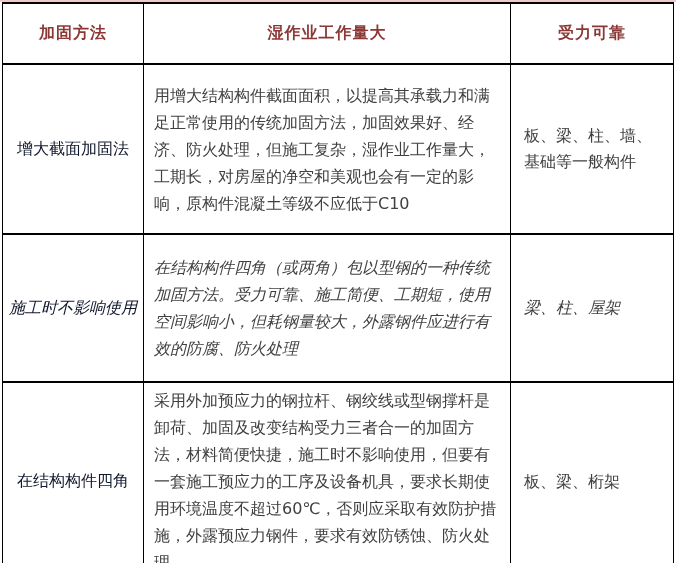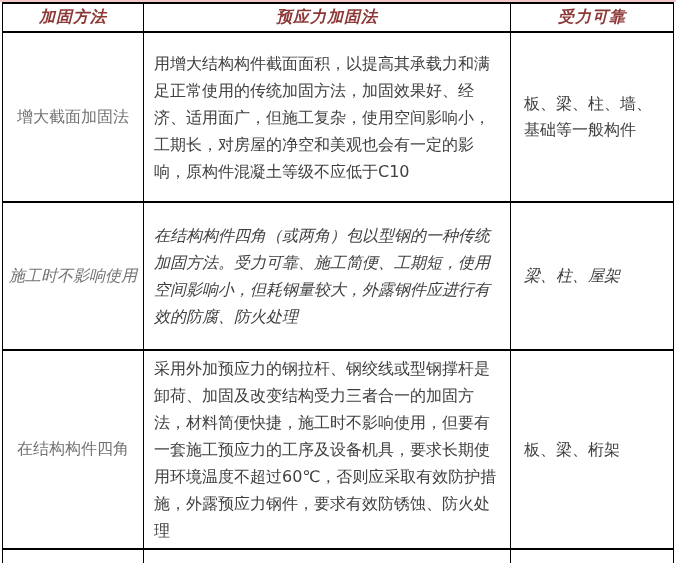--- a/index.html
+++ b/index.html
@@ -39,27 +39,26 @@
   col.c-method  { width: 141px; }
   col.c-features{ width: 367px; }
   col.c-scope   { width: 163px; }
 
   tr.header-row th {
     height: 27px;
     color: #8c3836;
     font-weight: bold;
     font-size: 16px;
     text-align: center;
-    padding: 0;
+    padding: 16px;
     letter-spacing: 1px;
-    font-style: italic;
   }
   td.method {
     text-align: center;
-    color: #737373;
+    color: #0f172a;
     font-size: 16px;
     padding: 0 4px;
   }
   td.features {
     color: #404040;
     font-size: 16px;
     line-height: 27px;
     text-align: left;
     padding: 0 10px;
     word-break: break-all;
@@ -87,27 +86,27 @@
   <table class="reinforce">
     <colgroup>
       <col class="c-method">
       <col class="c-features">
       <col class="c-scope">
     </colgroup>
 
     <tbody>
         <tr class="header-row">
       <th>加固方法</th>
-      <th>预应力加固法</th>
+      <th>湿作业工作量大</th>
       <th>受力可靠</th>
     </tr>
 
     <tr class="row-1">
       <td class="method">增大截面加固法</td>
-      <td class="features">用增大结构构件截面面积，以提高其承载力和满足正常使用的传统加固方法，加固效果好、经济、适用面广，但施工复杂，使用空间影响小，工期长，对房屋的净空和美观也会有一定的影响，原构件混凝土等级不应低于C10</td>
+      <td class="features">用增大结构构件截面面积，以提高其承载力和满足正常使用的传统加固方法，加固效果好、经济、防火处理，但施工复杂，湿作业工作量大，工期长，对房屋的净空和美观也会有一定的影响，原构件混凝土等级不应低于C10</td>
       <td class="scope">板、梁、柱、墙、基础等一般构件</td>
     </tr>
 
     <tr class="row-2">
       <td class="method">施工时不影响使用</td>
       <td class="features">在结构构件四角（或两角）包以型钢的一种传统加固方法。受力可靠、施工简便、工期短，使用空间影响小，但耗钢量较大，外露钢件应进行有效的防腐、防火处理</td>
       <td class="scope">梁、柱、屋架</td>
     </tr>
 
     <tr class="row-3">

